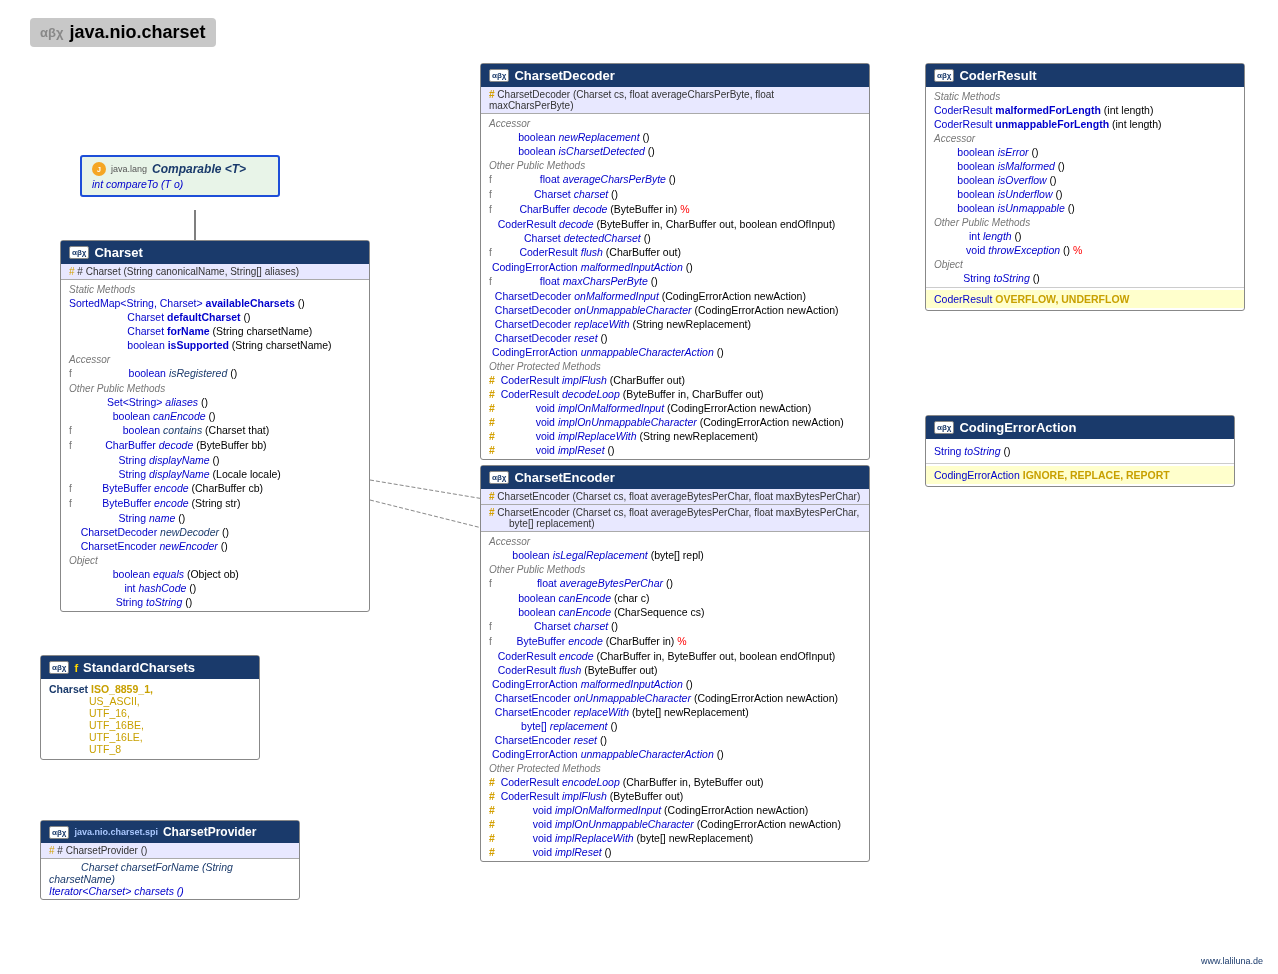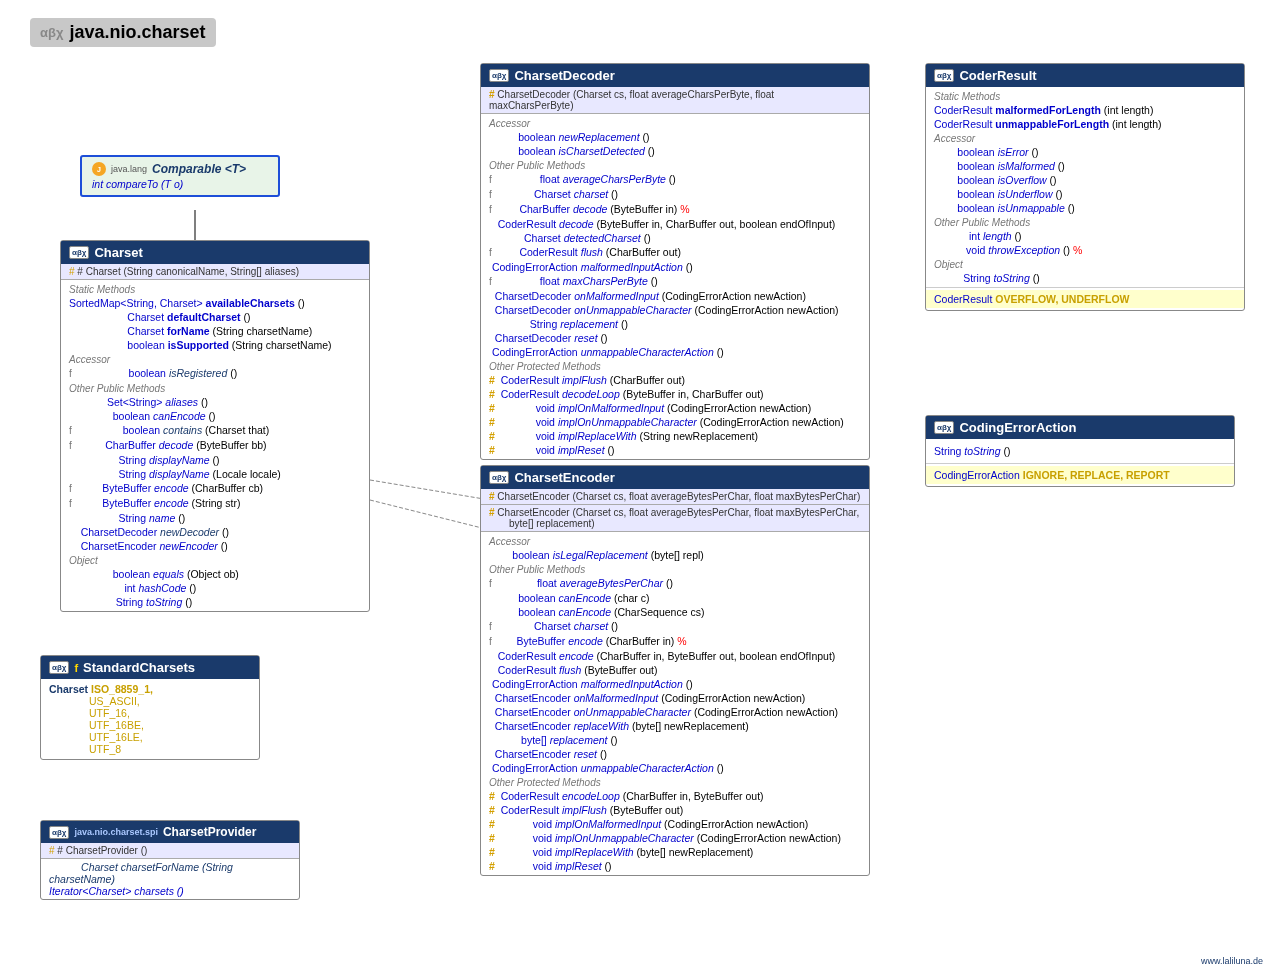--- a/index.html
+++ b/index.html
@@ -239,21 +239,21 @@
     <div class="uml-row"><span class="prefix">f</span>&nbsp;&nbsp;&nbsp;&nbsp;&nbsp;&nbsp;&nbsp;&nbsp;&nbsp;&nbsp;&nbsp;&nbsp;&nbsp;&nbsp;<span class="type">float</span>&nbsp;<span class="method">averageCharsPerByte</span> ()</div>
     <div class="uml-row"><span class="prefix">f</span>&nbsp;&nbsp;&nbsp;&nbsp;&nbsp;&nbsp;&nbsp;&nbsp;&nbsp;&nbsp;&nbsp;&nbsp;<span class="type">Charset</span>&nbsp;<span class="method">charset</span> ()</div>
     <div class="uml-row"><span class="prefix">f</span>&nbsp;&nbsp;&nbsp;&nbsp;&nbsp;&nbsp;&nbsp;<span class="type">CharBuffer</span>&nbsp;<span class="method">decode</span> (ByteBuffer in) <span style="color:red;">%</span></div>
     <div class="uml-row">&nbsp;&nbsp;&nbsp;<span class="type">CoderResult</span>&nbsp;<span class="method">decode</span> (ByteBuffer in, CharBuffer out, boolean endOfInput)</div>
     <div class="uml-row">&nbsp;&nbsp;&nbsp;&nbsp;&nbsp;&nbsp;&nbsp;&nbsp;&nbsp;&nbsp;&nbsp;&nbsp;<span class="type">Charset</span>&nbsp;<span class="method">detectedCharset</span> ()</div>
     <div class="uml-row"><span class="prefix">f</span>&nbsp;&nbsp;&nbsp;&nbsp;&nbsp;&nbsp;&nbsp;<span class="type">CoderResult</span>&nbsp;<span class="method">flush</span> (CharBuffer out)</div>
     <div class="uml-row">&nbsp;<span class="type">CodingErrorAction</span>&nbsp;<span class="method">malformedInputAction</span> ()</div>
     <div class="uml-row"><span class="prefix">f</span>&nbsp;&nbsp;&nbsp;&nbsp;&nbsp;&nbsp;&nbsp;&nbsp;&nbsp;&nbsp;&nbsp;&nbsp;&nbsp;&nbsp;<span class="type">float</span>&nbsp;<span class="method">maxCharsPerByte</span> ()</div>
     <div class="uml-row">&nbsp;&nbsp;<span class="type">CharsetDecoder</span>&nbsp;<span class="method">onMalformedInput</span> (CodingErrorAction newAction)</div>
     <div class="uml-row">&nbsp;&nbsp;<span class="type">CharsetDecoder</span>&nbsp;<span class="method">onUnmappableCharacter</span> (CodingErrorAction newAction)</div>
-    <div class="uml-row">&nbsp;&nbsp;&nbsp;&nbsp;&nbsp;&nbsp;&nbsp;&nbsp;&nbsp;&nbsp;&nbsp;&nbsp;&nbsp;&nbsp;<span class="type">String</span>&nbsp;<span class="method">replacement</span> ()</div>
+    <div class="uml-row">&nbsp;&nbsp;<span class="type">CharsetDecoder</span>&nbsp;<span class="method">replaceWith</span> (String newReplacement)</div>
     <div class="uml-row">&nbsp;&nbsp;<span class="type">CharsetDecoder</span>&nbsp;<span class="method">reset</span> ()</div>
     <div class="uml-row">&nbsp;<span class="type">CodingErrorAction</span>&nbsp;<span class="method">unmappableCharacterAction</span> ()</div>
     <div class="uml-section-label">Other Protected Methods</div>
     <div class="uml-row"><span style="color:#d4a000; font-weight:bold;">#</span>&nbsp;&nbsp;<span class="type">CoderResult</span>&nbsp;<span class="method">implFlush</span> (CharBuffer out)</div>
     <div class="uml-row"><span style="color:#d4a000; font-weight:bold;">#</span>&nbsp;&nbsp;<span class="type">CoderResult</span>&nbsp;<span class="method">decodeLoop</span> (ByteBuffer in, CharBuffer out)</div>
     <div class="uml-row"><span style="color:#d4a000; font-weight:bold;">#</span>&nbsp;&nbsp;&nbsp;&nbsp;&nbsp;&nbsp;&nbsp;&nbsp;&nbsp;&nbsp;&nbsp;&nbsp;&nbsp;&nbsp;<span class="type">void</span>&nbsp;<span class="method">implOnMalformedInput</span> (CodingErrorAction newAction)</div>
     <div class="uml-row"><span style="color:#d4a000; font-weight:bold;">#</span>&nbsp;&nbsp;&nbsp;&nbsp;&nbsp;&nbsp;&nbsp;&nbsp;&nbsp;&nbsp;&nbsp;&nbsp;&nbsp;&nbsp;<span class="type">void</span>&nbsp;<span class="method">implOnUnmappableCharacter</span> (CodingErrorAction newAction)</div>
     <div class="uml-row"><span style="color:#d4a000; font-weight:bold;">#</span>&nbsp;&nbsp;&nbsp;&nbsp;&nbsp;&nbsp;&nbsp;&nbsp;&nbsp;&nbsp;&nbsp;&nbsp;&nbsp;&nbsp;<span class="type">void</span>&nbsp;<span class="method">implReplaceWith</span> (String newReplacement)</div>
     <div class="uml-row"><span style="color:#d4a000; font-weight:bold;">#</span>&nbsp;&nbsp;&nbsp;&nbsp;&nbsp;&nbsp;&nbsp;&nbsp;&nbsp;&nbsp;&nbsp;&nbsp;&nbsp;&nbsp;<span class="type">void</span>&nbsp;<span class="method">implReset</span> ()</div>
   </div>
@@ -276,21 +276,20 @@
     <div class="uml-row">&nbsp;&nbsp;&nbsp;&nbsp;&nbsp;&nbsp;&nbsp;&nbsp;<span class="type">boolean</span>&nbsp;<span class="method">isLegalReplacement</span> (byte[] repl)</div>
     <div class="uml-section-label">Other Public Methods</div>
     <div class="uml-row"><span class="prefix">f</span>&nbsp;&nbsp;&nbsp;&nbsp;&nbsp;&nbsp;&nbsp;&nbsp;&nbsp;&nbsp;&nbsp;&nbsp;&nbsp;<span class="type">float</span>&nbsp;<span class="method">averageBytesPerChar</span> ()</div>
     <div class="uml-row">&nbsp;&nbsp;&nbsp;&nbsp;&nbsp;&nbsp;&nbsp;&nbsp;&nbsp;&nbsp;<span class="type">boolean</span>&nbsp;<span class="method">canEncode</span> (char c)</div>
     <div class="uml-row">&nbsp;&nbsp;&nbsp;&nbsp;&nbsp;&nbsp;&nbsp;&nbsp;&nbsp;&nbsp;<span class="type">boolean</span>&nbsp;<span class="method">canEncode</span> (CharSequence cs)</div>
     <div class="uml-row"><span class="prefix">f</span>&nbsp;&nbsp;&nbsp;&nbsp;&nbsp;&nbsp;&nbsp;&nbsp;&nbsp;&nbsp;&nbsp;&nbsp;<span class="type">Charset</span>&nbsp;<span class="method">charset</span> ()</div>
     <div class="uml-row"><span class="prefix">f</span>&nbsp;&nbsp;&nbsp;&nbsp;&nbsp;&nbsp;<span class="type">ByteBuffer</span>&nbsp;<span class="method">encode</span> (CharBuffer in) <span style="color:red;">%</span></div>
     <div class="uml-row">&nbsp;&nbsp;&nbsp;<span class="type">CoderResult</span>&nbsp;<span class="method">encode</span> (CharBuffer in, ByteBuffer out, boolean endOfInput)</div>
     <div class="uml-row">&nbsp;&nbsp;&nbsp;<span class="type">CoderResult</span>&nbsp;<span class="method">flush</span> (ByteBuffer out)</div>
     <div class="uml-row">&nbsp;<span class="type">CodingErrorAction</span>&nbsp;<span class="method">malformedInputAction</span> ()</div>
-    <div class="uml-row">&nbsp;&nbsp;<span class="type">CharsetEncoder</span>&nbsp;<span class="method">onMalformedInput</span> (CodingErrorAction newAction)</div>
     <div class="uml-row">&nbsp;&nbsp;<span class="type">CharsetEncoder</span>&nbsp;<span class="method">onUnmappableCharacter</span> (CodingErrorAction newAction)</div>
     <div class="uml-row">&nbsp;&nbsp;<span class="type">CharsetEncoder</span>&nbsp;<span class="method">replaceWith</span> (byte[] newReplacement)</div>
     <div class="uml-row">&nbsp;&nbsp;&nbsp;&nbsp;&nbsp;&nbsp;&nbsp;&nbsp;&nbsp;&nbsp;&nbsp;<span class="type">byte[]</span>&nbsp;<span class="method">replacement</span> ()</div>
     <div class="uml-row">&nbsp;&nbsp;<span class="type">CharsetEncoder</span>&nbsp;<span class="method">reset</span> ()</div>
     <div class="uml-row">&nbsp;<span class="type">CodingErrorAction</span>&nbsp;<span class="method">unmappableCharacterAction</span> ()</div>
     <div class="uml-section-label">Other Protected Methods</div>
     <div class="uml-row"><span style="color:#d4a000; font-weight:bold;">#</span>&nbsp;&nbsp;<span class="type">CoderResult</span>&nbsp;<span class="method">encodeLoop</span> (CharBuffer in, ByteBuffer out)</div>
     <div class="uml-row"><span style="color:#d4a000; font-weight:bold;">#</span>&nbsp;&nbsp;<span class="type">CoderResult</span>&nbsp;<span class="method">implFlush</span> (ByteBuffer out)</div>
     <div class="uml-row"><span style="color:#d4a000; font-weight:bold;">#</span>&nbsp;&nbsp;&nbsp;&nbsp;&nbsp;&nbsp;&nbsp;&nbsp;&nbsp;&nbsp;&nbsp;&nbsp;&nbsp;<span class="type">void</span>&nbsp;<span class="method">implOnMalformedInput</span> (CodingErrorAction newAction)</div>
     <div class="uml-row"><span style="color:#d4a000; font-weight:bold;">#</span>&nbsp;&nbsp;&nbsp;&nbsp;&nbsp;&nbsp;&nbsp;&nbsp;&nbsp;&nbsp;&nbsp;&nbsp;&nbsp;<span class="type">void</span>&nbsp;<span class="method">implOnUnmappableCharacter</span> (CodingErrorAction newAction)</div>

